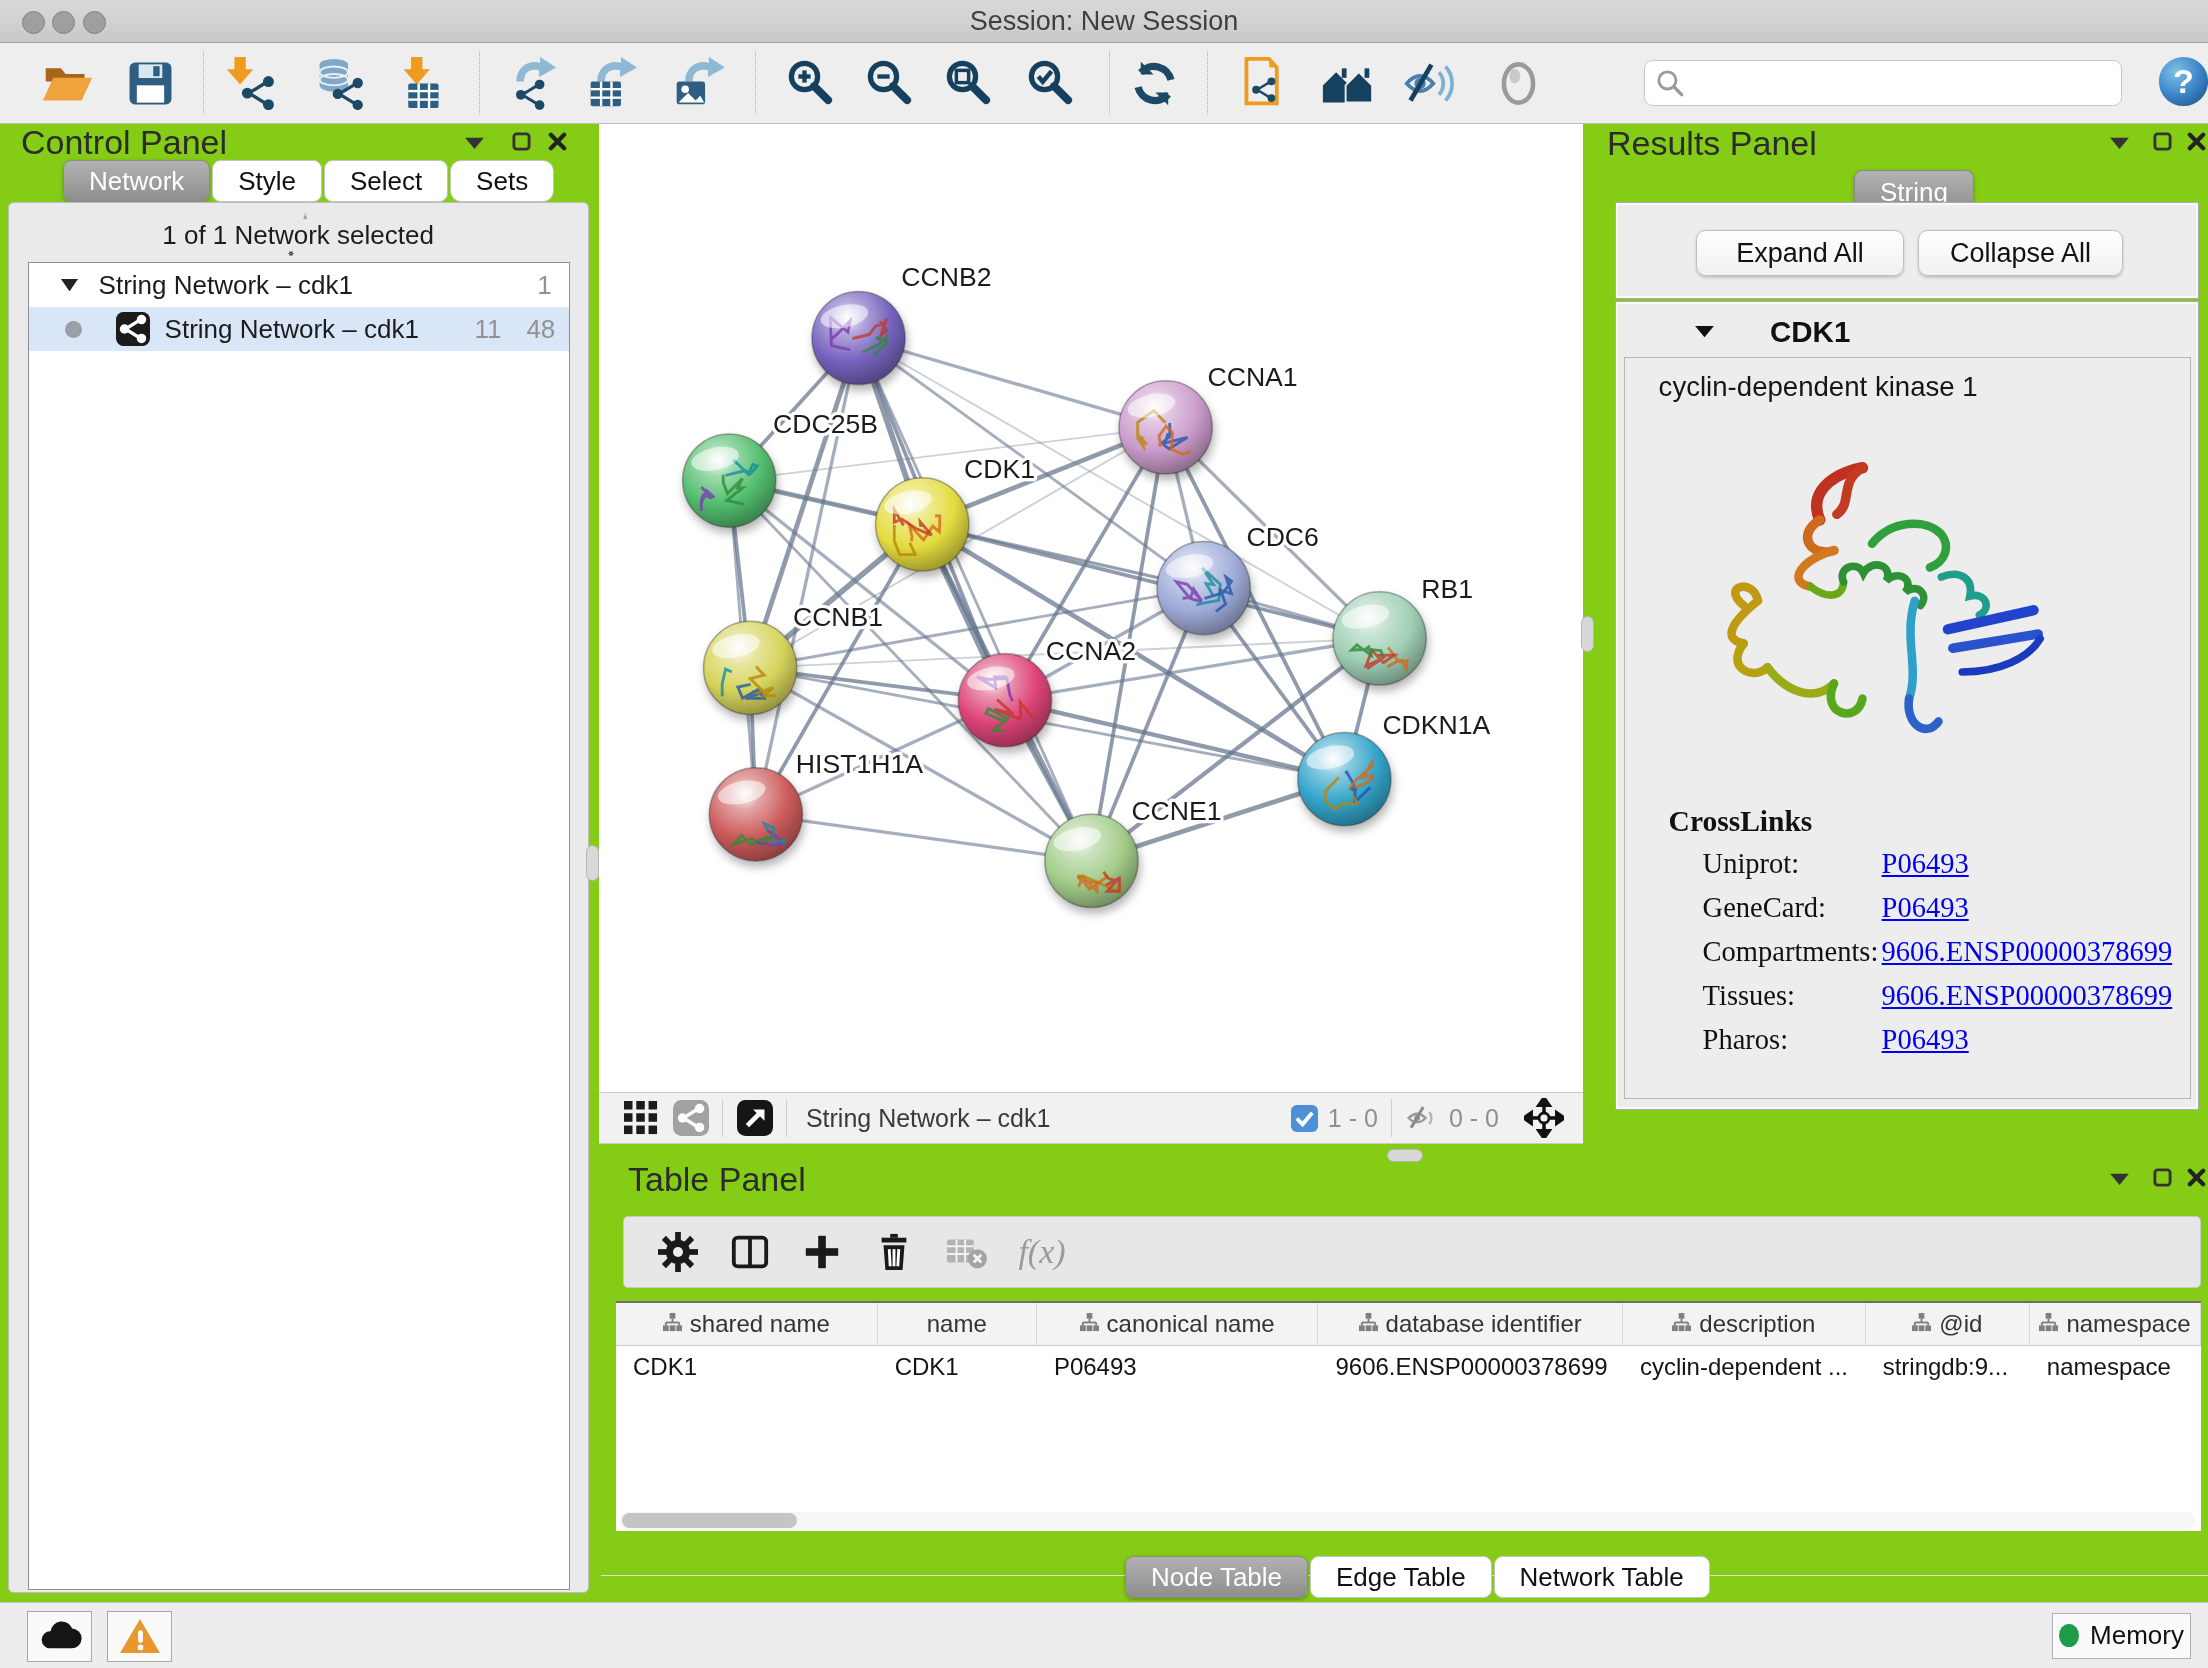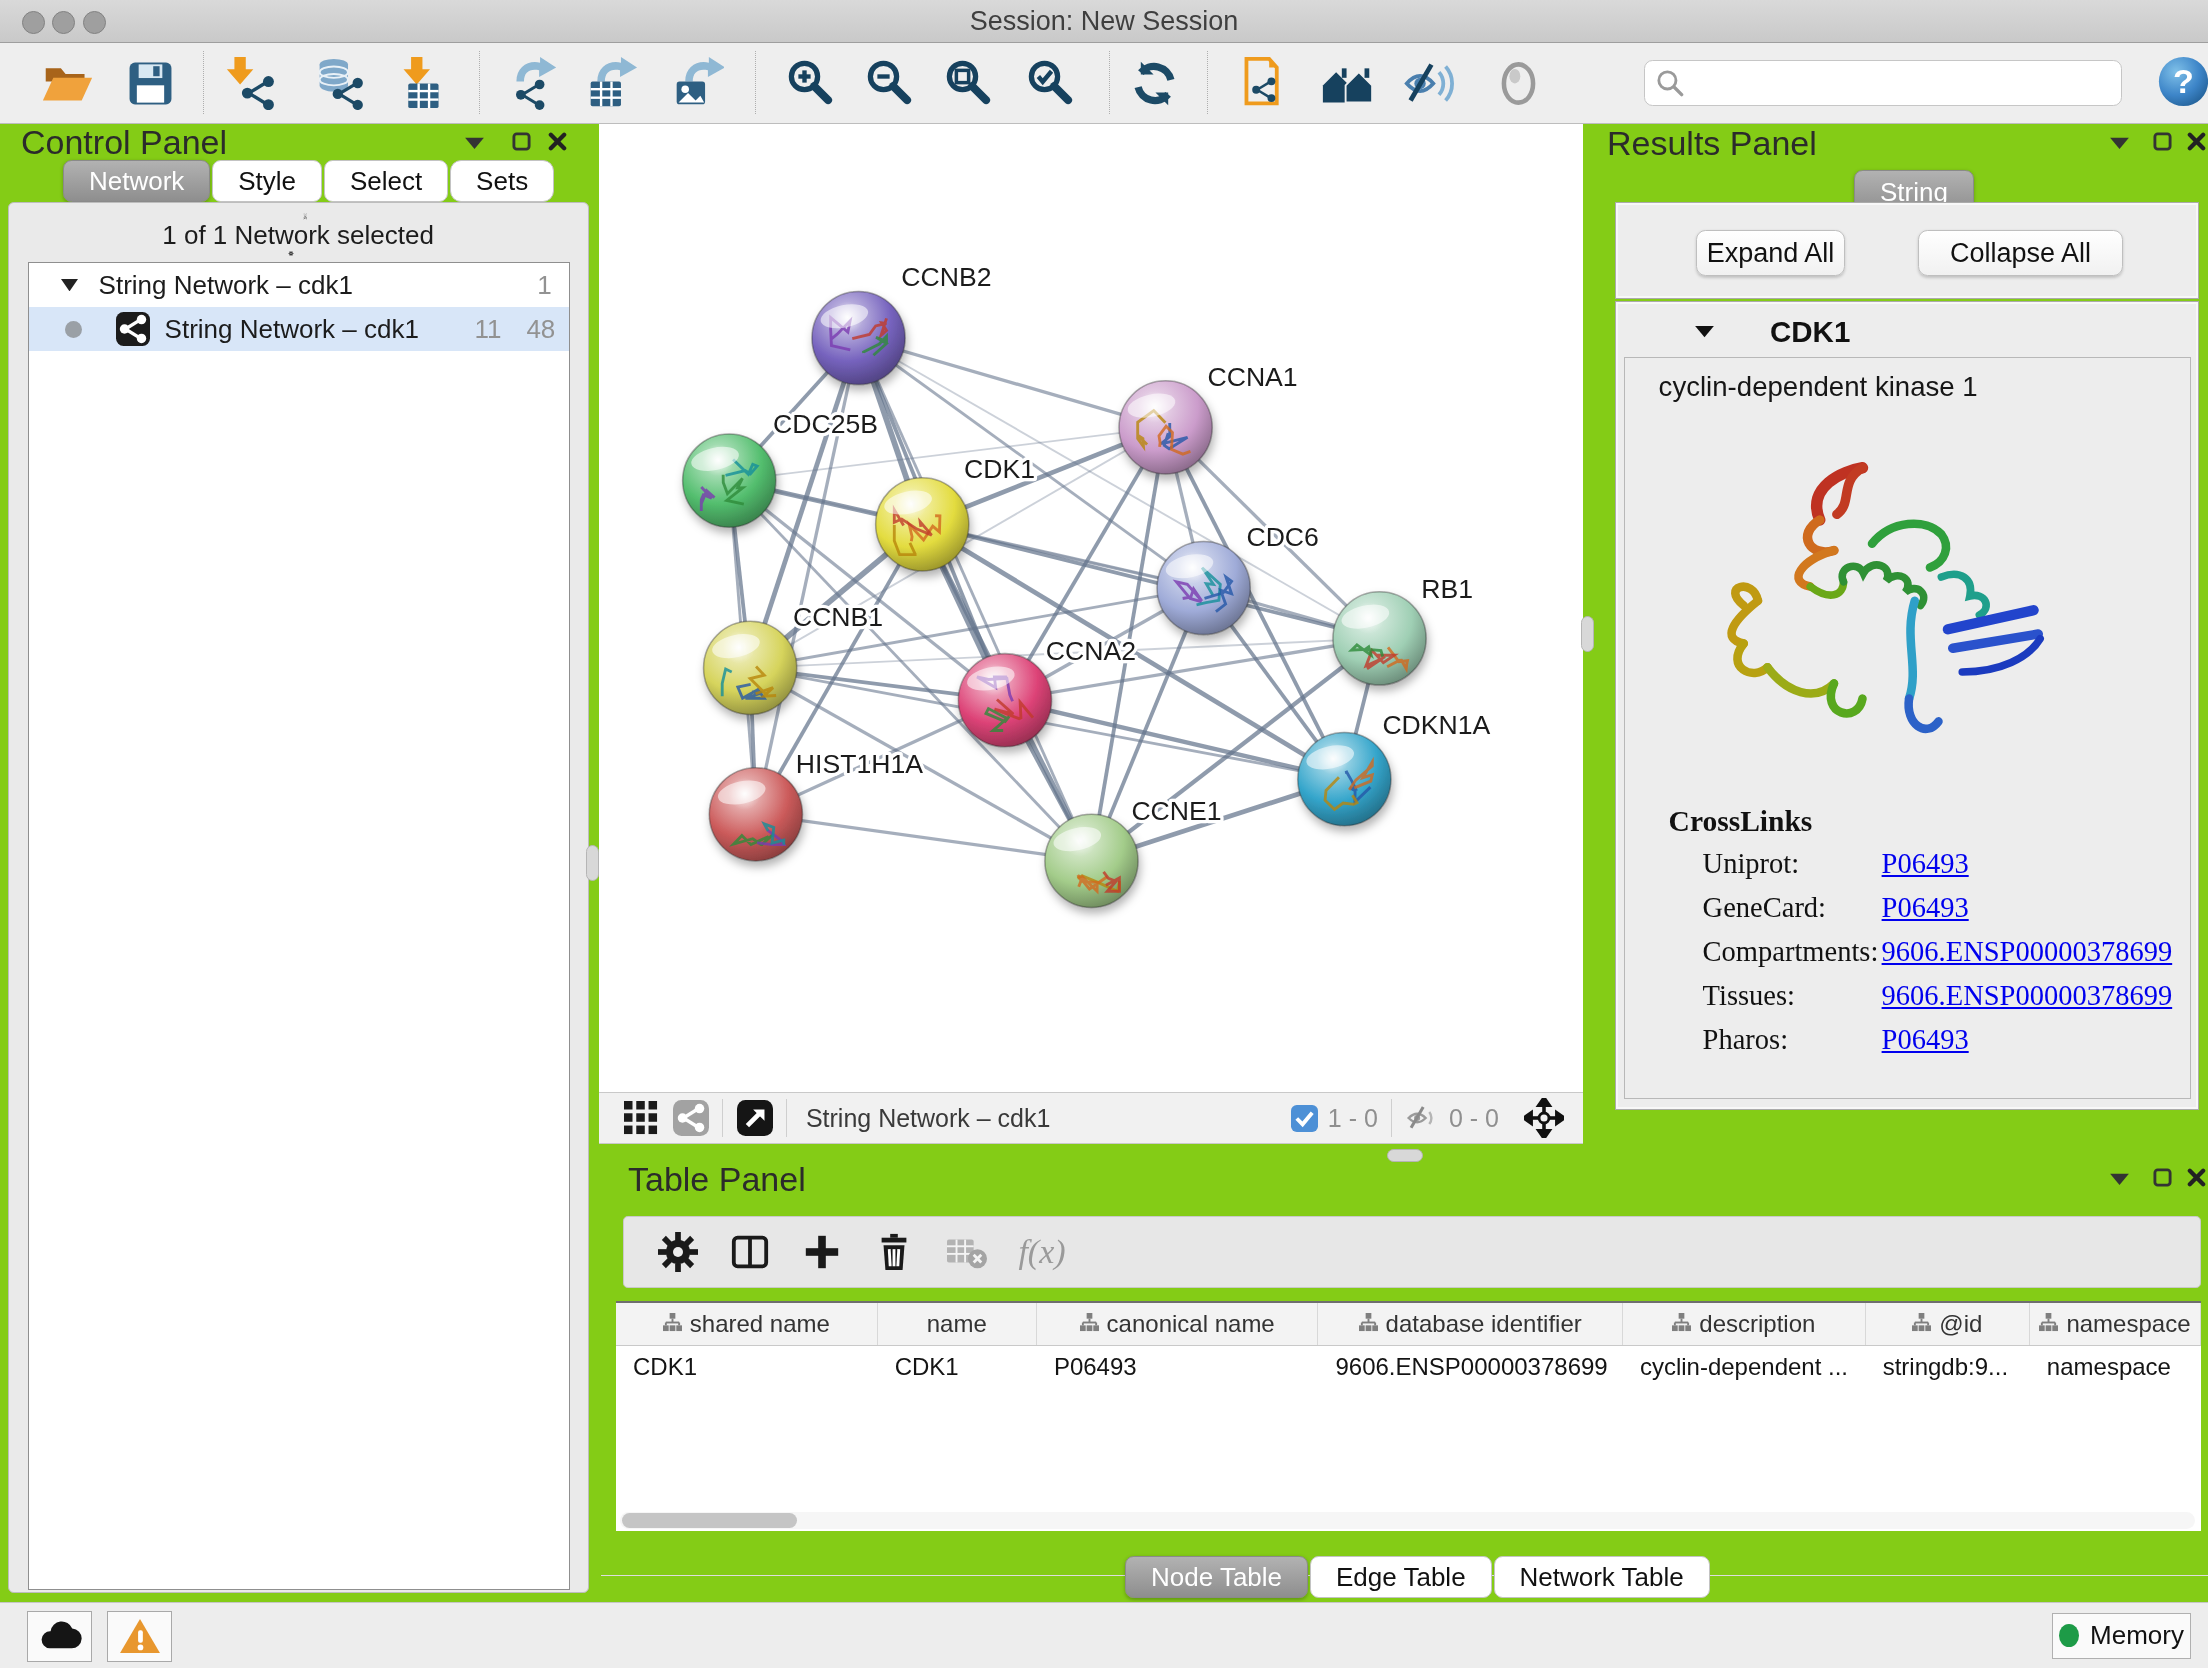--- a/index.html
+++ b/index.html
@@ -608,21 +608,21 @@
     <svg class="abs" style="left:565px;top:7.6px" width="19" height="19" viewBox="0 0 20 20">
         <rect x="2" y="2" width="16" height="16" rx="3" fill="none" stroke="#333" stroke-width="3"></rect>
       </svg>
     <svg class="abs" style="left:599px;top:7.6px" width="19" height="19" viewBox="0 0 20 20">
         <path d="M3 3 L17 17 M17 3 L3 17" stroke="#222" stroke-width="4.5" stroke-linecap="round"></path>
       </svg>
     <div class="abs tabbtn sel" style="left:266px;top:46px;height:44px">
         <span>String</span>
       </div>
     <div class="abs rbox" style="left:27px;top:78px;width:582px;height:95px">
-      <button class="rbtn abs" style="left:80px;top:27px;width:149px">
+      <button class="rbtn abs" style="left:80px;top:27px;width:208px">
           <span>Expand All</span>
         </button>
       <button class="rbtn abs" style="left:302px;top:27px;width:205px">
           <span>Collapse All</span>
         </button>
     </div>
     <div class="abs rbox" style="left:27px;top:177px;width:582px;height:807px">
       <div class="abs" style="left:0;top:5.7px;width:582px;height:48px;display:flex;align-items:center">
         <svg width="21" height="15" style="margin-left:78px" viewBox="0 0 22 16">
             <path d="M1 2 h20 l-10 12 z" fill="#111"></path>

